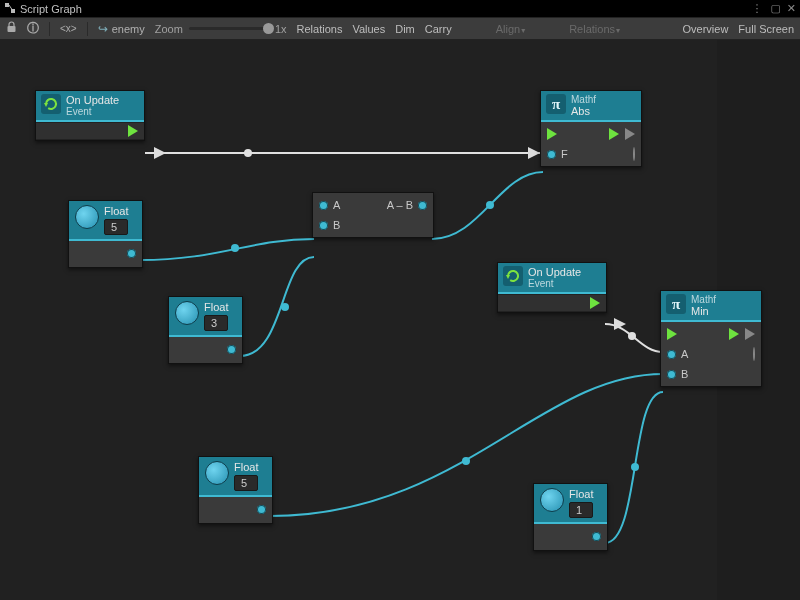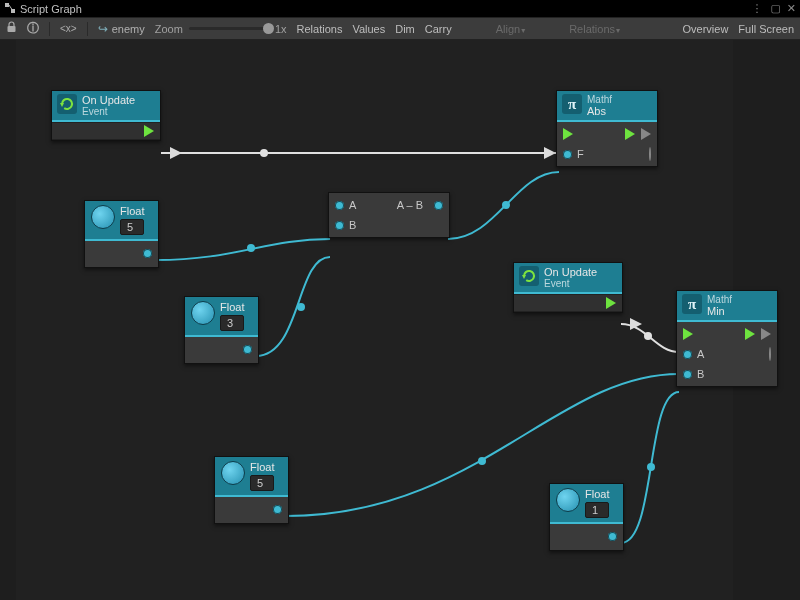--- a/index.html
+++ b/index.html
@@ -45,21 +45,21 @@
   .toolbar .enemy .arrow { color:#7faeb9; transform: scaleX(-1); font-size:12px;}
   .toolbar .zoom { display:flex; align-items:center; gap:6px; }
   .toolbar .slider { width:80px; height:3px; background:#2a2a2a; border-radius:2px; position:relative;}
   .toolbar .slider .knob { position:absolute; right:-5px; top:-4px; width:11px; height:11px; border-radius:50%; background:#999;}
   .toolbar .btn { color:#bdbdbd; cursor:default; }
   .toolbar .btn.dim { color:#6a6a6a;margin-left:34px; }
   .toolbar .caret { font-size:8px; margin-left:1px; }
   .toolbar .right { margin-left:auto; display:flex; gap:10px;}
   
   .canvas {
-    position:absolute; left:16px; top:40px; width:717px; height:560px;
+    position:absolute; left:0; top:40px; width:717px; height:560px;
     background:#212121;
   }
   svg.wires { position:absolute; left:0; top:0; width:800px; height:560px; pointer-events:none; }
   
   .node {
     position:absolute;
     background:#3a3a3a;
     border:1px solid #111;
     box-shadow: 0 2px 4px rgba(0,0,0,0.5);
     font-size:11px;
@@ -111,21 +111,21 @@
     background: radial-gradient(circle at 35% 35%, #6fd4ef, #2590b0);
     border:1px solid #0e3d4b;
     flex-shrink:0;
   }
   .float-node .titles { justify-content:space-between; }
   .float-node .body { padding-bottom:6px; }
   
   .sub-node .head .icon .bar { width:16px; height:3px; background:#e6e6e6; border-radius:1px; }
   .sub-node .body .row { justify-content:space-between; }
   .sub-node .left { display:flex; gap:5px; align-items:center;}
-  .sub-node .right-g { display:flex; gap:11px; align-items:center;}
+  .sub-node .right-g { display:flex; gap:5px; align-items:center;}
   
   .math-node .head { background:#1e7e92; }
   .math-node .icon .pi {
     width:22px;height:20px;background:#145f70;border-radius:3px;display:flex;align-items:center;justify-content:center;
     color:#dff4f9; font-family: Georgia, serif; font-size:15px; font-weight:bold;
   }
   .math-node .body .row { justify-content:space-between; }
   
   .upd-icon {
     width:22px;height:20px;background:#145f70;border-radius:3px;

